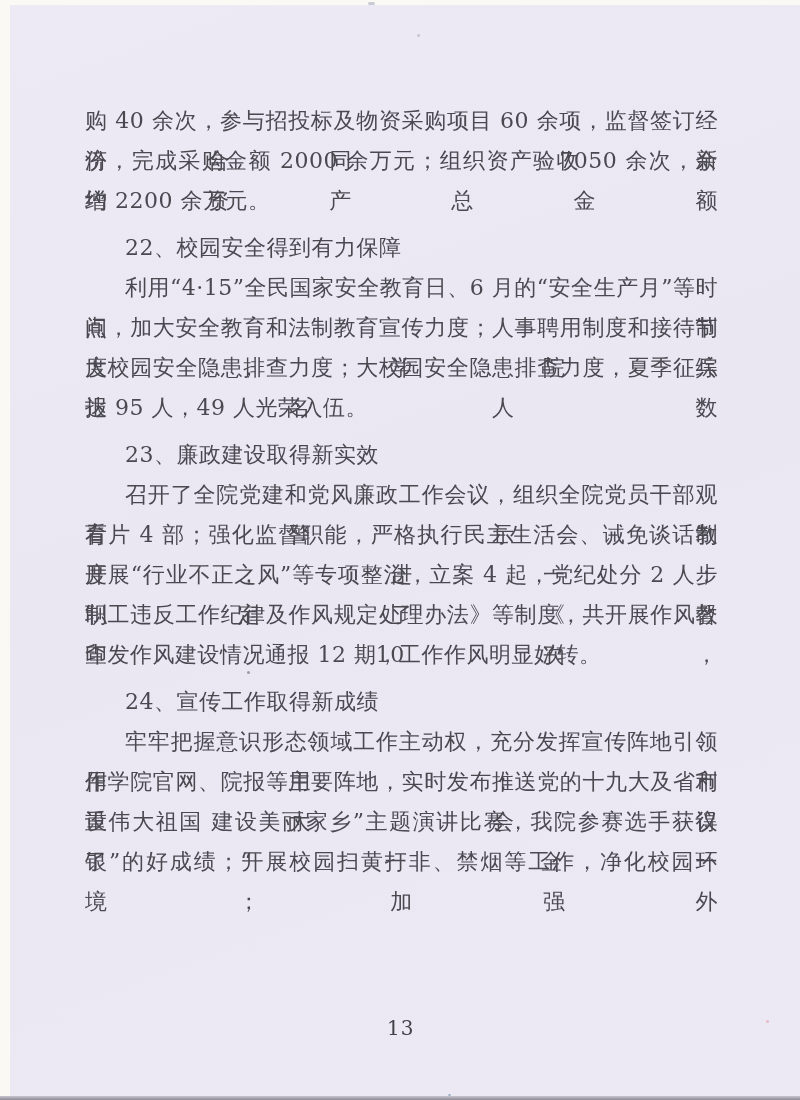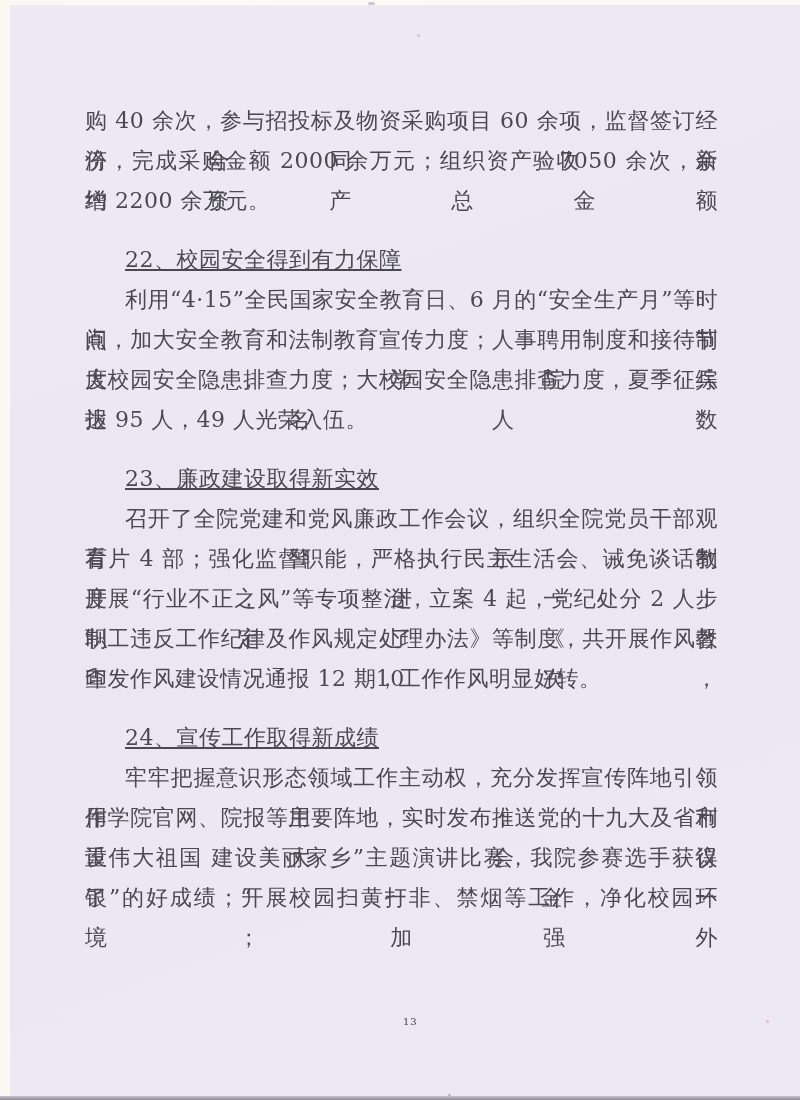--- a/index.html
+++ b/index.html
@@ -53,30 +53,29 @@
     text-align-last: justify;
     text-justify: inter-character;
   }
   .end {  
     text-align: center;
     text-align-last: left;
   }
   .ind { text-indent: 40px; }  
   .h {   
     text-indent: 40px;
-    margin-top: 19px;
+    margin-top: 7px;
     text-align: left;
     text-align-last: left;
-    text-decoration: underline;
   }
   .pagenum {
     position: absolute;
-    left: 393px;  
+    left: 377px;  
     top: 1011px;
-    font-size: 10px;
+    font-size: 20px;
     letter-spacing: 1px;
     color: #424147;
   }
   
   .speck { position: absolute; border-radius: 50%; }
   .s1 { left: 368px; top: 2px;  width: 7px; height: 3px; background: #c9ccd3; border-radius: 2px; }
   .s2 { left: 417px; top: 34px; width: 3px; height: 3px; background: #c4c6cd; }
   .s3 { left: 247px; top: 671px; width: 3px; height: 3px; background: #9b99a1; }
   .s4 { left: 766px; top: 1020px; width: 3px; height: 3px; background: #e6bcc6; }
   .s5 { left: 448px; top: 1094px; width: 3px; height: 2px; background: #9fb4c6; }

